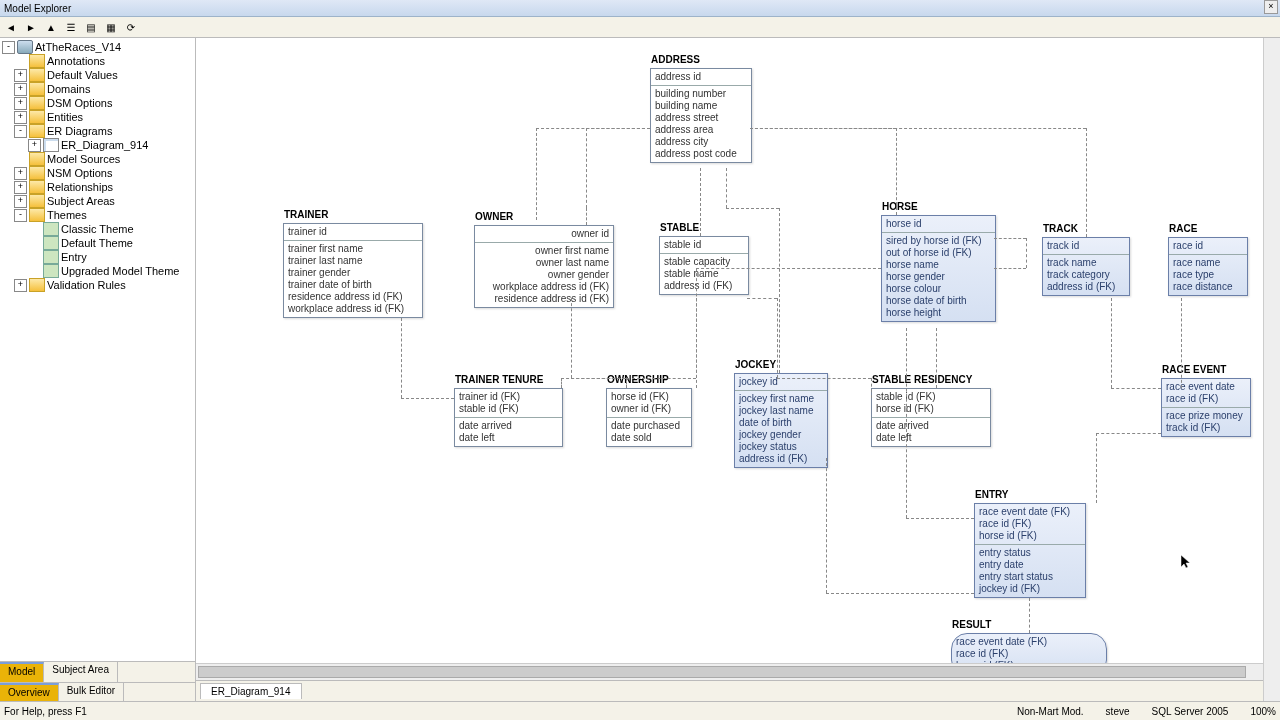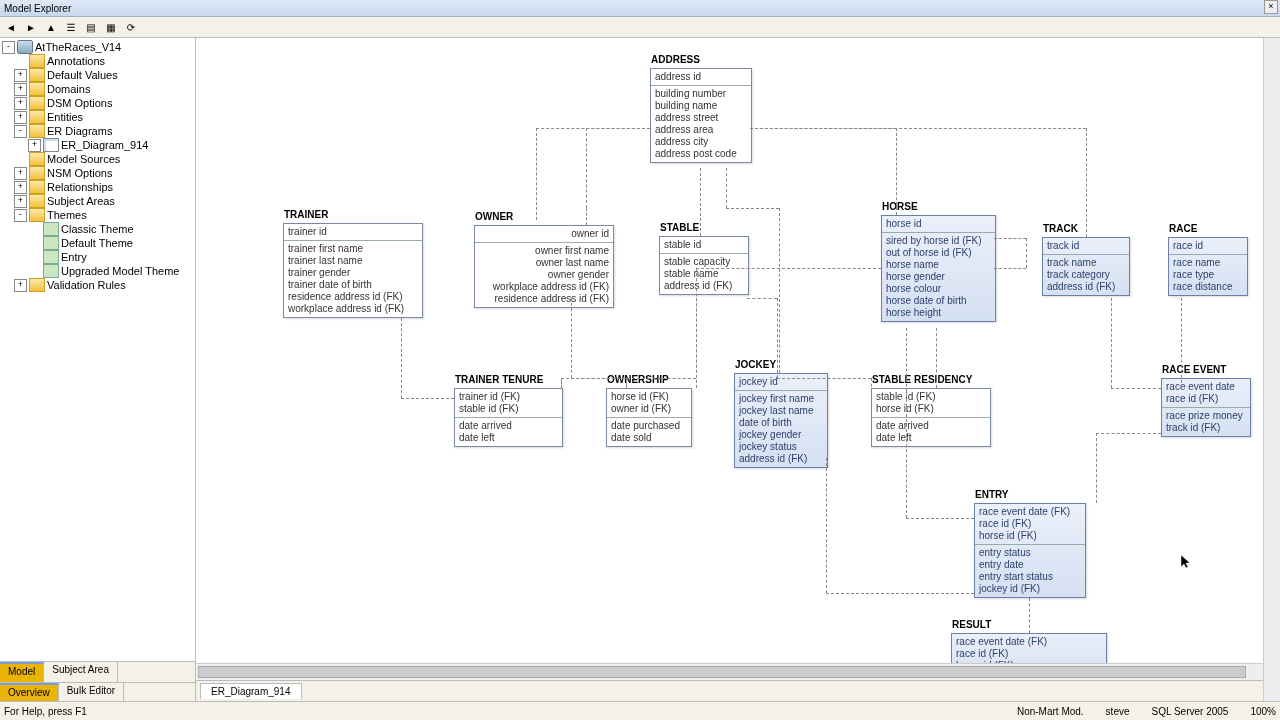--- a/index.html
+++ b/index.html
@@ -321,21 +321,21 @@
               <div class="row">race id (FK)</div>
               <div class="row">horse id (FK)</div>
             </div>
             <div class="attrs">
               <div class="row">entry status</div>
               <div class="row">entry date</div>
               <div class="row">entry start status</div>
               <div class="row">jockey id (FK)</div>
             </div>
           </div>
-          <div class="ent dark" style="left: 755px; top: 595px; width: 154px;">
+          <div class="ent dark" style="left: 755px; top: 595px; width: 154px; border-radius: 16px;">
             <div class="title">RESULT</div>
             <div class="pk">
               <div class="row">race event date (FK)</div>
               <div class="row">race id (FK)</div>
               <div class="row">horse id (FK)</div>
             </div>
           </div>
           <div class="rel" style="left: 340px; top: 90px; width: 114px; border-top-width: 1px;"></div>
           <div class="rel" style="left: 340px; top: 90px; height: 92px; border-left-width: 1px;"></div>
           <div class="rel" style="left: 390px; top: 90px; width: 64px; border-top-width: 1px;"></div>

